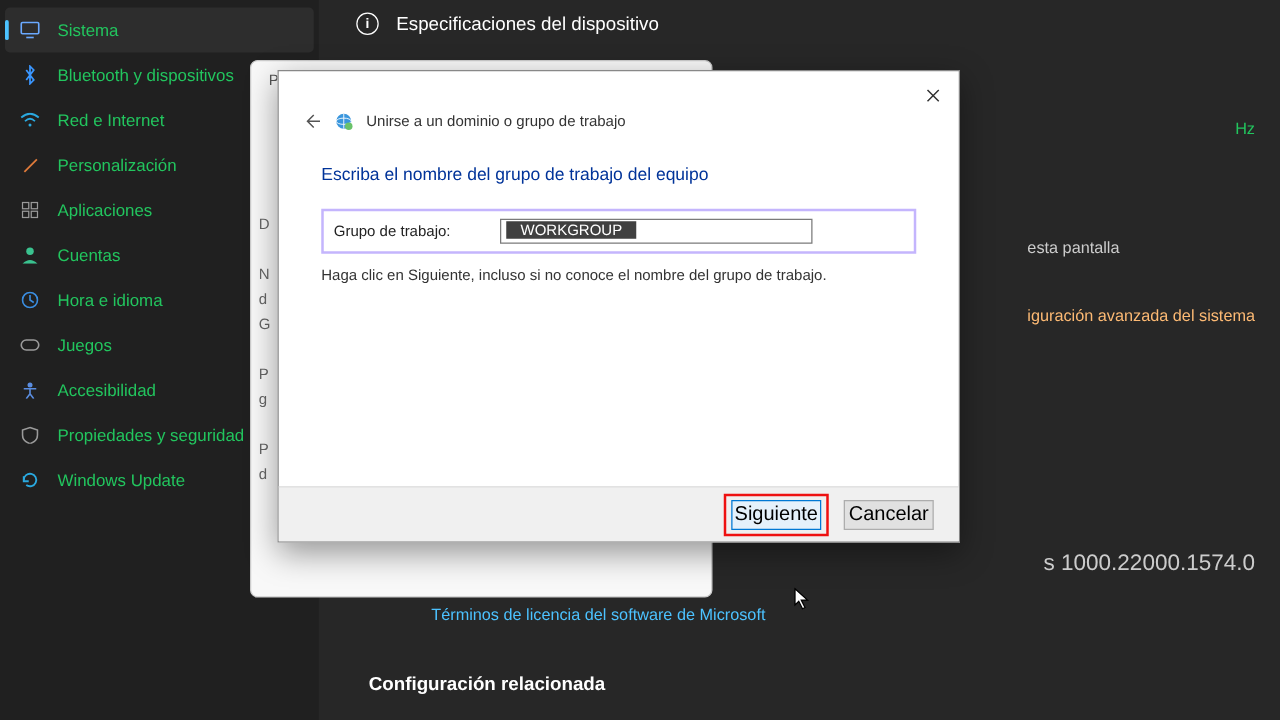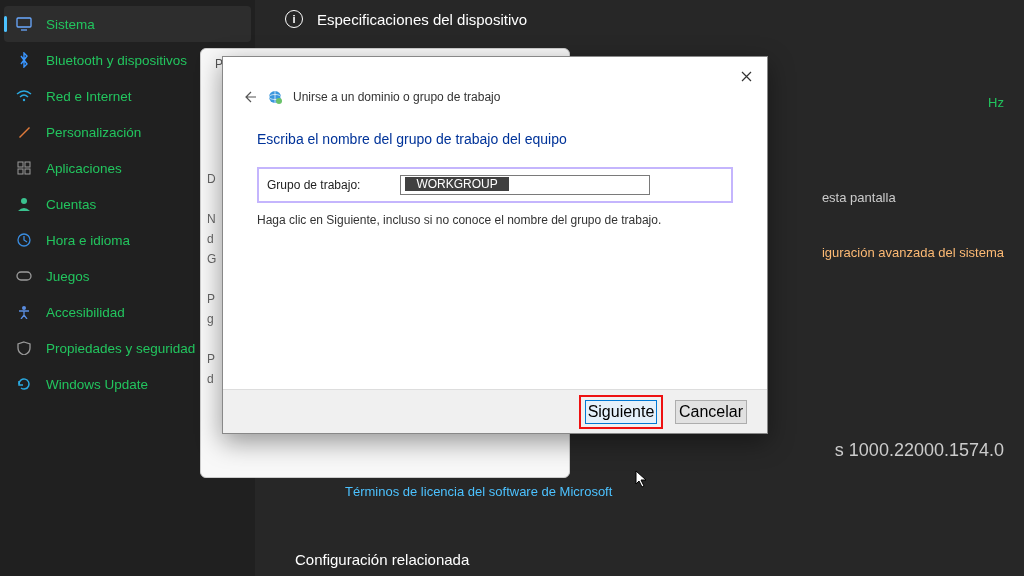--- a/index.html
+++ b/index.html
@@ -14,21 +14,21 @@
 
   
   .main { position:absolute; left:255px; top:0; right:0; bottom:0; background:#272727; color:#fff; }
   .device-head { display:flex; align-items:center; gap:14px; padding:10px 30px; font-size:15px; }
   .info-icon { width:18px; height:18px; border:1.4px solid #fff; border-radius:50%; display:flex; align-items:center; justify-content:center; font-size:11px; font-weight:bold; }
   .right-links { position:absolute; right:20px; top:190px; font-size:13px; }
   .right-link1 { color:#ccc; margin-bottom:40px; }
   .right-link2 { color:#fdba74; cursor:pointer; }
   .build { position:absolute; right:20px; top:440px; font-size:18px; color:#ccc; }
   .terms { position:absolute; left:90px; top:484px; font-size:13px; color:#4cc2ff; cursor:pointer; }
-  .rel-head { position:absolute; left:40px; bottom:8px; font-size:15px; font-weight:400; }
+  .rel-head { position:absolute; left:40px; bottom:20px; font-size:15px; font-weight:700; }
 
   
   .sysprops { position:absolute; left:200px; top:48px; width:370px; height:430px; background:#f8f8f8; border:1px solid #ccc; border-radius:6px; color:#444; font-size:12px; padding:8px 14px; }
   .sysprops-title { font-size:12px; color:#555; }
   .sys-letters { position:absolute; left:6px; top:120px; font-size:12px; color:#666; line-height:20px; }
 
   
   .wizard { position:absolute; left:222px; top:56px; width:546px; height:378px; background:#ffffff; border:1px solid #888; box-shadow:0 8px 24px rgba(0,0,0,0.4); color:#000; }
   .wiz-close { position:absolute; top:8px; right:10px; width:22px; height:22px; display:flex; align-items:center; justify-content:center; cursor:pointer; font-size:14px; color:#333; }
   .wiz-head { display:flex; align-items:center; gap:10px; padding:32px 18px 8px 18px; font-size:12px; color:#333; }

